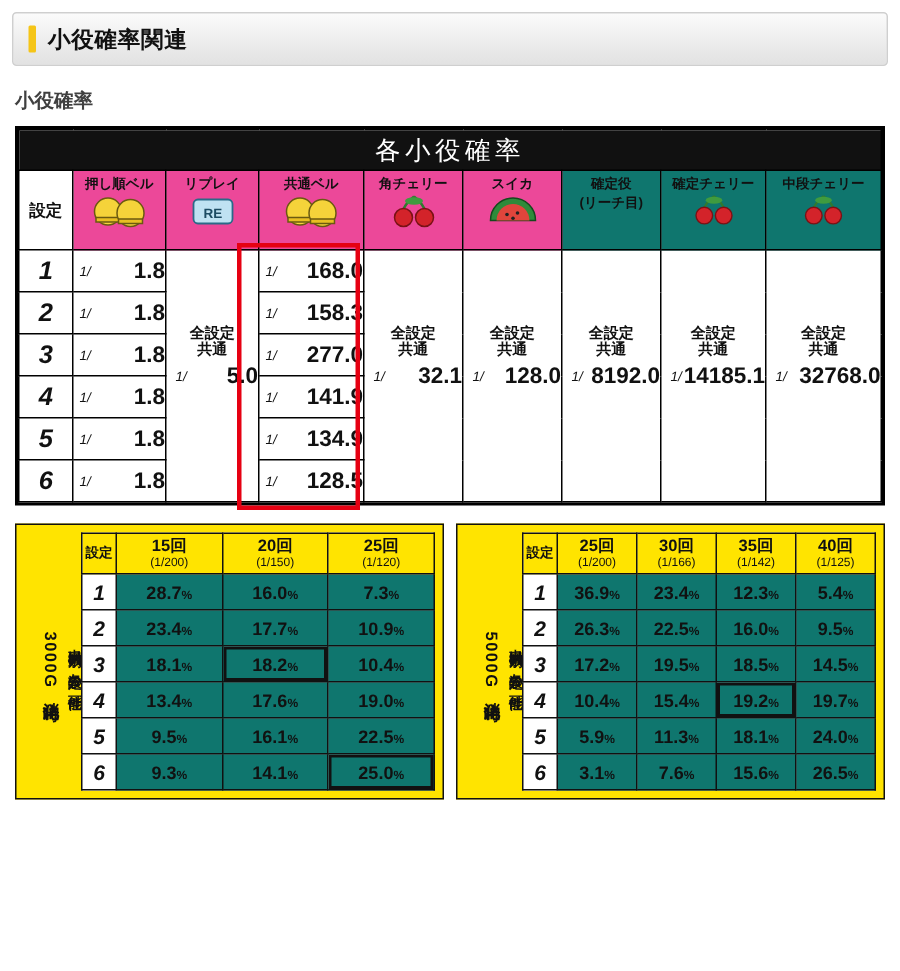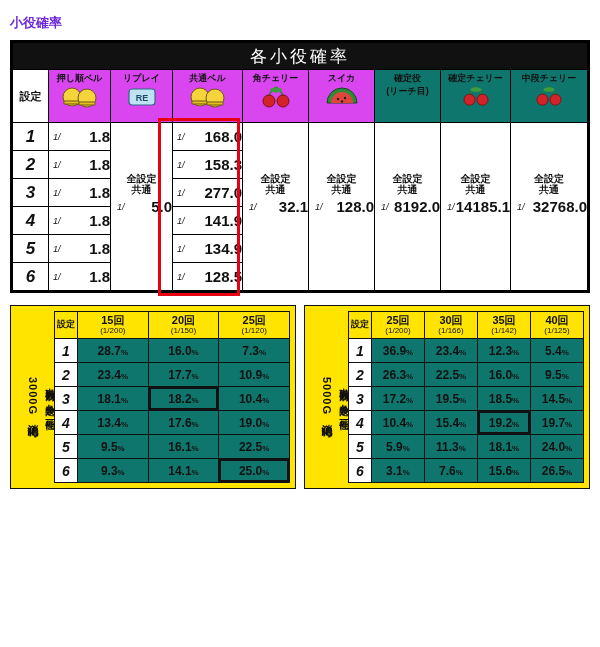--- a/index.html
+++ b/index.html
@@ -16,34 +16,34 @@
     background:linear-gradient(to bottom,#fbfbfb 0%,#ededed 55%,#e2e2e2 100%);
     border:1px solid #cfcfcf;border-radius:3px;
     display:flex;align-items:center;
   }
   .header .accent{
     width:5px;height:18px;background:#f5c518;margin-left:10px;margin-right:8px;border-radius:1px;
   }
   .header .htitle{font-size:15px;font-weight:bold;color:#111;letter-spacing:.5px;}
 
   .subhead{
-    margin:14px 0 8px 10px;font-size:13px;font-weight:bold;color:#6d28d9;
+    margin:14px 0 8px 10px;font-size:13px;font-weight:bold;color:#404040;
   }
 
   
   .tblwrap{margin:0 10px;border:2px solid #000;background:#fff;}
   table.main{border-collapse:collapse;width:100%;table-layout:fixed;}
   table.main td,table.main th{border:1px solid #000;padding:0;}
   .titlerow td{
     background:#111;color:#fff;text-align:center;font-size:17px;font-weight:normal;
     height:26px;letter-spacing:3px;
   }
   .hdrow td{
     height:52px;text-align:center;vertical-align:top;font-size:9px;font-weight:bold;
-    background:#d946ef;
+    background:#ec4899;
   }
   .hdrow td.pink{background:#0f766e;}
   .hdrow td.setcol{background:#fff;font-size:11px;vertical-align:middle;}
   .hdlabel{display:block;padding-top:3px;line-height:1.15;}
 
   .icon{display:block;margin:1px auto 0 auto;}
 
   .setnum{
     width:100%;text-align:center;font-size:17px;font-weight:bold;font-style:italic;
     height:27px;line-height:27px;
@@ -88,20 +88,24 @@
   table.ytb tbody td{height:23px;background:#0f766e;font-size:12px;font-weight:bold;}
   table.ytb tbody td.setc{background:#fff;font-size:14px;font-style:italic;width:22px;}
   table.ytb tbody td .pc{font-size:8px;font-weight:bold;}
   td.mark{box-shadow:inset 0 0 0 2px #111;}
 </style>
 </head>
 <body>
 
 <div class="page">
 
+  <div class="header">
+    <div class="accent"></div>
+    <div class="htitle">小役確率関連</div>
+  </div>
 
   <div class="subhead">小役確率</div>
 
   <div class="tblwrap" style="position:relative;">
     <table class="main">
       <colgroup>
         <col style="width:36px">
           <col style="width:62px">
           <col style="width:62px">
           <col style="width:70px">

